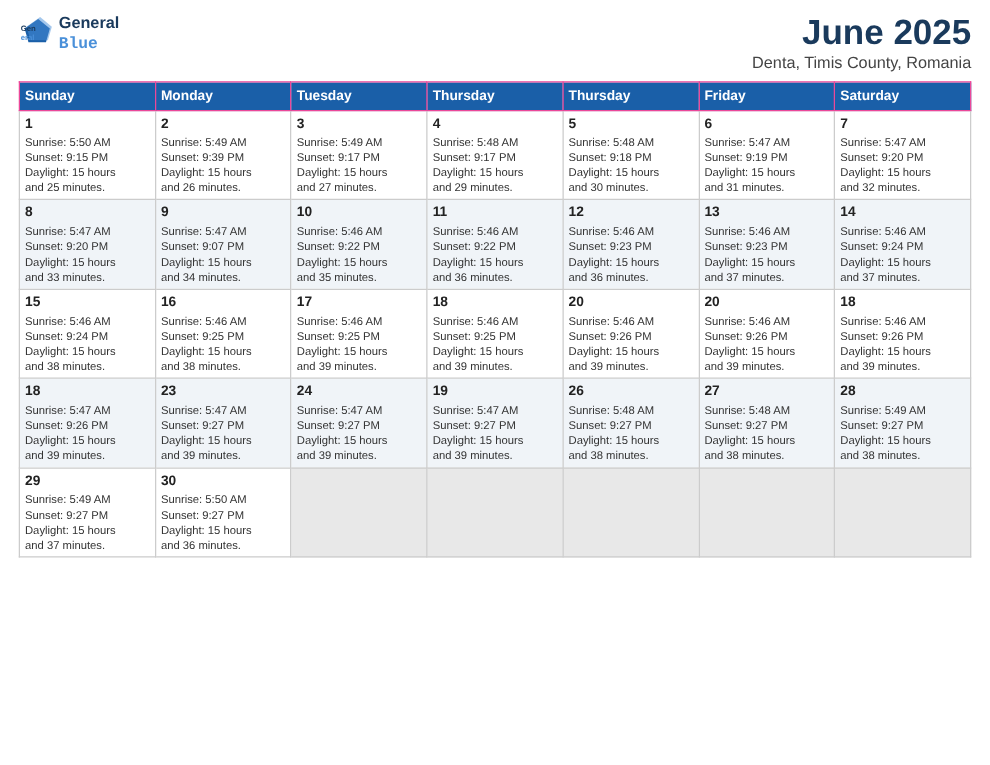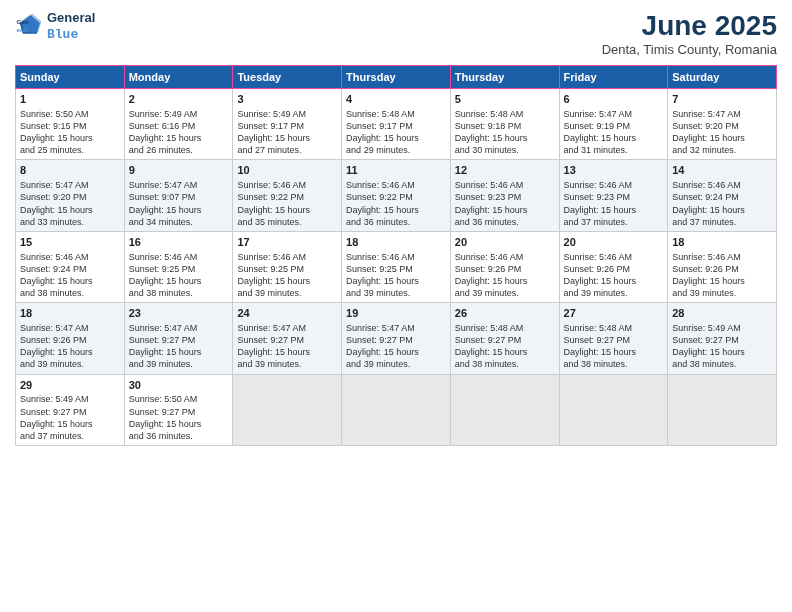--- a/index.html
+++ b/index.html
@@ -133,21 +133,21 @@
           <td>
             <span class="day-num">1</span>
             <div class="cell-content">Sunrise: 5:50 AM</div>
             <div class="cell-content">Sunset: 9:15 PM</div>
             <div class="cell-content">Daylight: 15 hours</div>
             <div class="cell-content">and 25 minutes.</div>
           </td>
           <td>
             <span class="day-num">2</span>
             <div class="cell-content">Sunrise: 5:49 AM</div>
-            <div class="cell-content">Sunset: 6:16 PM</div>
+            <div class="cell-content">Sunset: 9:39 PM</div>
             <div class="cell-content">Daylight: 15 hours</div>
             <div class="cell-content">and 26 minutes.</div>
           </td>
           <td>
             <span class="day-num">3</span>
             <div class="cell-content">Sunrise: 5:49 AM</div>
             <div class="cell-content">Sunset: 9:17 PM</div>
             <div class="cell-content">Daylight: 15 hours</div>
             <div class="cell-content">and 27 minutes.</div>
           </td>

